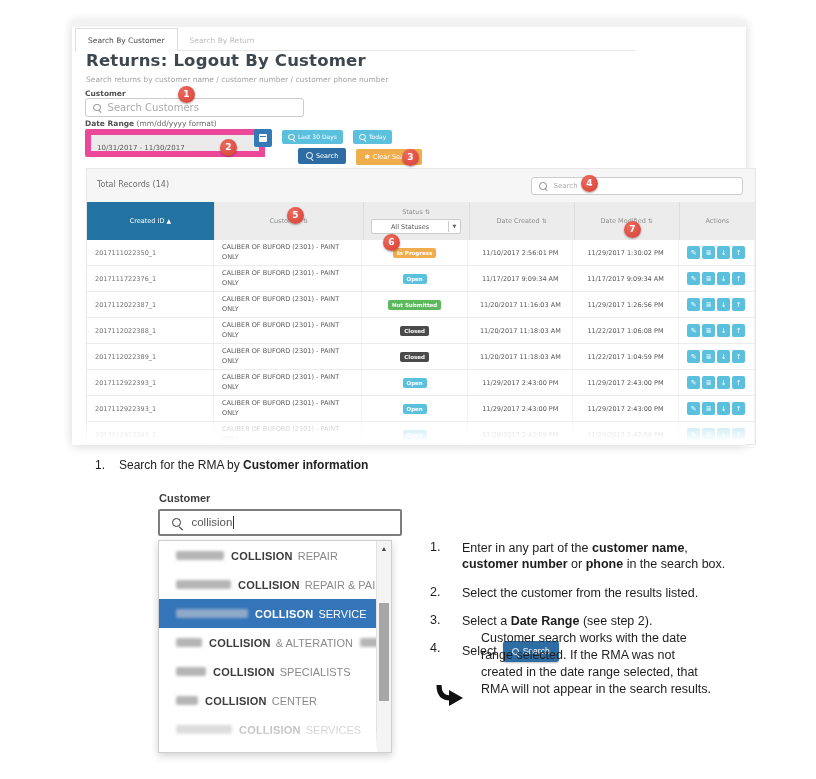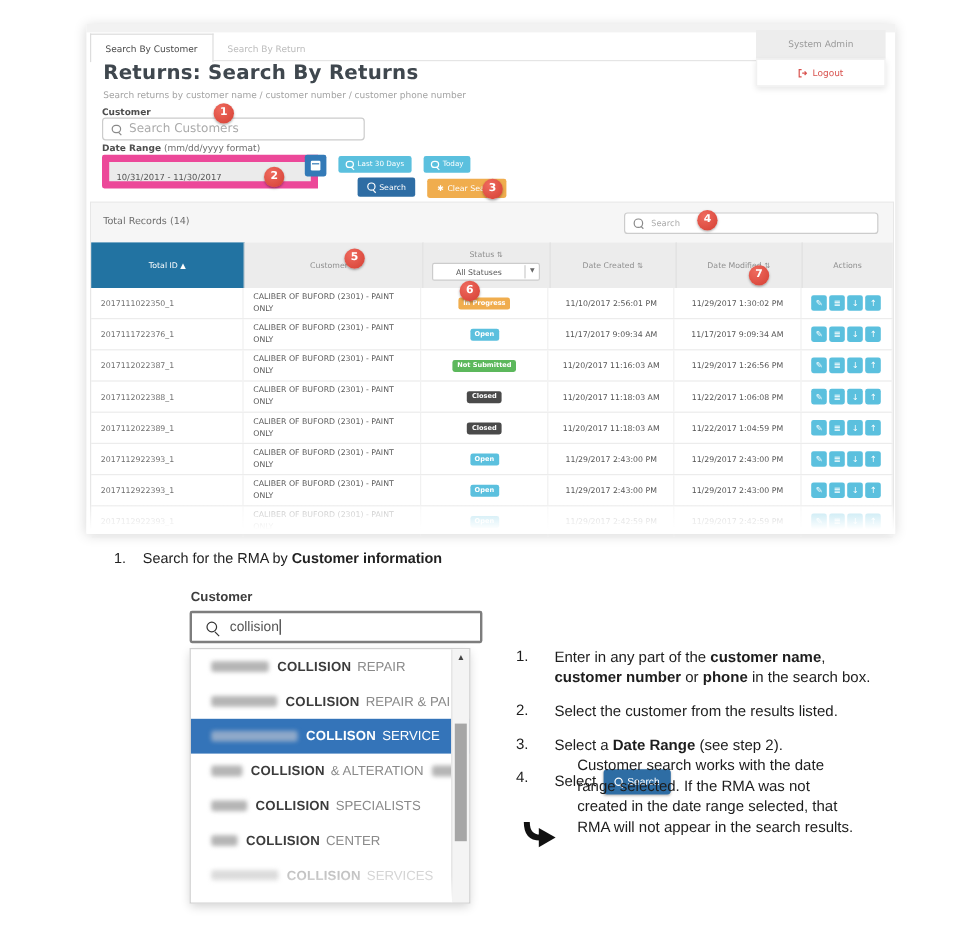--- a/index.html
+++ b/index.html
@@ -42,21 +42,21 @@
   .btn{height:16px;line-height:16px;color:#fff;font-size:6.5px;border-radius:2px;padding:0 8px;
        display:inline-flex;align-items:center;gap:3px;margin-right:5px;}
   .btn.primary{background:#2e6da4;}
   .btn.warn{background:#f0ad4e;}
   
   .mag{display:inline-block;width:.62em;height:.62em;border:.11em solid currentColor;border-radius:50%;
        position:relative;flex:none;}
   .mag::after{content:'';position:absolute;width:.38em;height:.11em;background:currentColor;
               right:-.3em;bottom:-.06em;transform:rotate(45deg);transform-origin:left center;}
   
-  .panel{position:absolute;left:3px;top:148px;width:668px;height:275px;background:#fff;border:1px solid #e7e7e7;}
+  .panel{position:absolute;left:14px;top:148px;width:668px;height:275px;background:#fff;border:1px solid #e7e7e7;}
   .panel-head{position:absolute;left:0;right:0;top:0;height:33px;background:#f6f6f6;}
   .total{position:absolute;left:10px;top:11px;font-size:8px;color:#6d6d6d;}
   .tsearch{position:absolute;right:12px;top:8px;width:203px;height:16px;border:1px solid #ccc;border-radius:3px;
            background:#fff;display:flex;align-items:center;gap:5px;padding-left:7px;}
   .tsearch input{border:none;outline:none;font-size:7px;color:#555;width:160px;background:transparent;
                  font-family:"DejaVu Sans",sans-serif;}
   .thead{position:absolute;left:0;top:33px;right:0;height:38px;display:flex;}
   .th{background:#ececec;border-right:1px solid #dedede;color:#8f8f8f;font-size:6.5px;
       display:flex;flex-direction:column;align-items:center;justify-content:center;gap:3px;}
   .th .sort{font-size:6px;margin-left:2px;}
@@ -128,32 +128,22 @@
 
 <div class="page">
 
   <div class="app">
     <div class="top-strip"></div>
 
     <div class="tabbar">
       <span class="tab active">Search By Customer</span><span class="tab inactive">Search By Return</span>
     </div>
 
-    <div class="user-menu">
-      <div class="user-name">System Admin</div>
-      <div class="logout">
-        <svg width="8" height="8" viewBox="0 0 16 16">
-          <path d="M6 2 H2 V14 H6" stroke="#d9534f" stroke-width="2" fill="none"></path>
-          <path d="M7 8 H14 M11 5 L14 8 L11 11" stroke="#d9534f" stroke-width="2" fill="none"></path>
-        </svg>
-        <span>Logout</span>
-      </div>
-    </div>
-
-    <div class="app-title">Returns: Search By Returns</div>
+
+    <div class="app-title">Returns: Logout By Customer</div>
     <div class="app-sub">Search returns by customer name / customer number / customer phone number</div>
 
     <div class="flabel" style="left:13px;top:69px;">Customer</div>
     <div class="cust-input">
       <span class="mag" style="font-size:9px;color:#8a8a8a;"></span>
       <input placeholder="Search Customers" style="">
     </div>
 
     <div class="flabel" style="left:13px;top:99px;">
       <span>Date Range</span><span class="hint"> (mm/dd/yyyy format)</span>
@@ -188,21 +178,21 @@
       <div class="panel-head">
         <span class="total">Total Records (14)</span>
         <span class="tsearch">
           <span class="mag" style="font-size:9px;color:#8a8a8a;"></span>
           <input placeholder="Search" style="">
         </span>
       </div>
 
       <div class="thead">
         <div class="th return-id w0">
-          <div><span>Total ID</span><span class="sort">▲</span></div>
+          <div><span>Created ID</span><span class="sort">▲</span></div>
         </div>
         <div class="th w1">
           <div><span>Customer</span><span class="sort">⇅</span></div>
         </div>
         <div class="th w2">
           <div><span>Status</span><span class="sort">⇅</span></div>
           <div class="status-select">
             <span class="val">All Statuses</span>
             <span class="caret">▼</span>
           </div>

